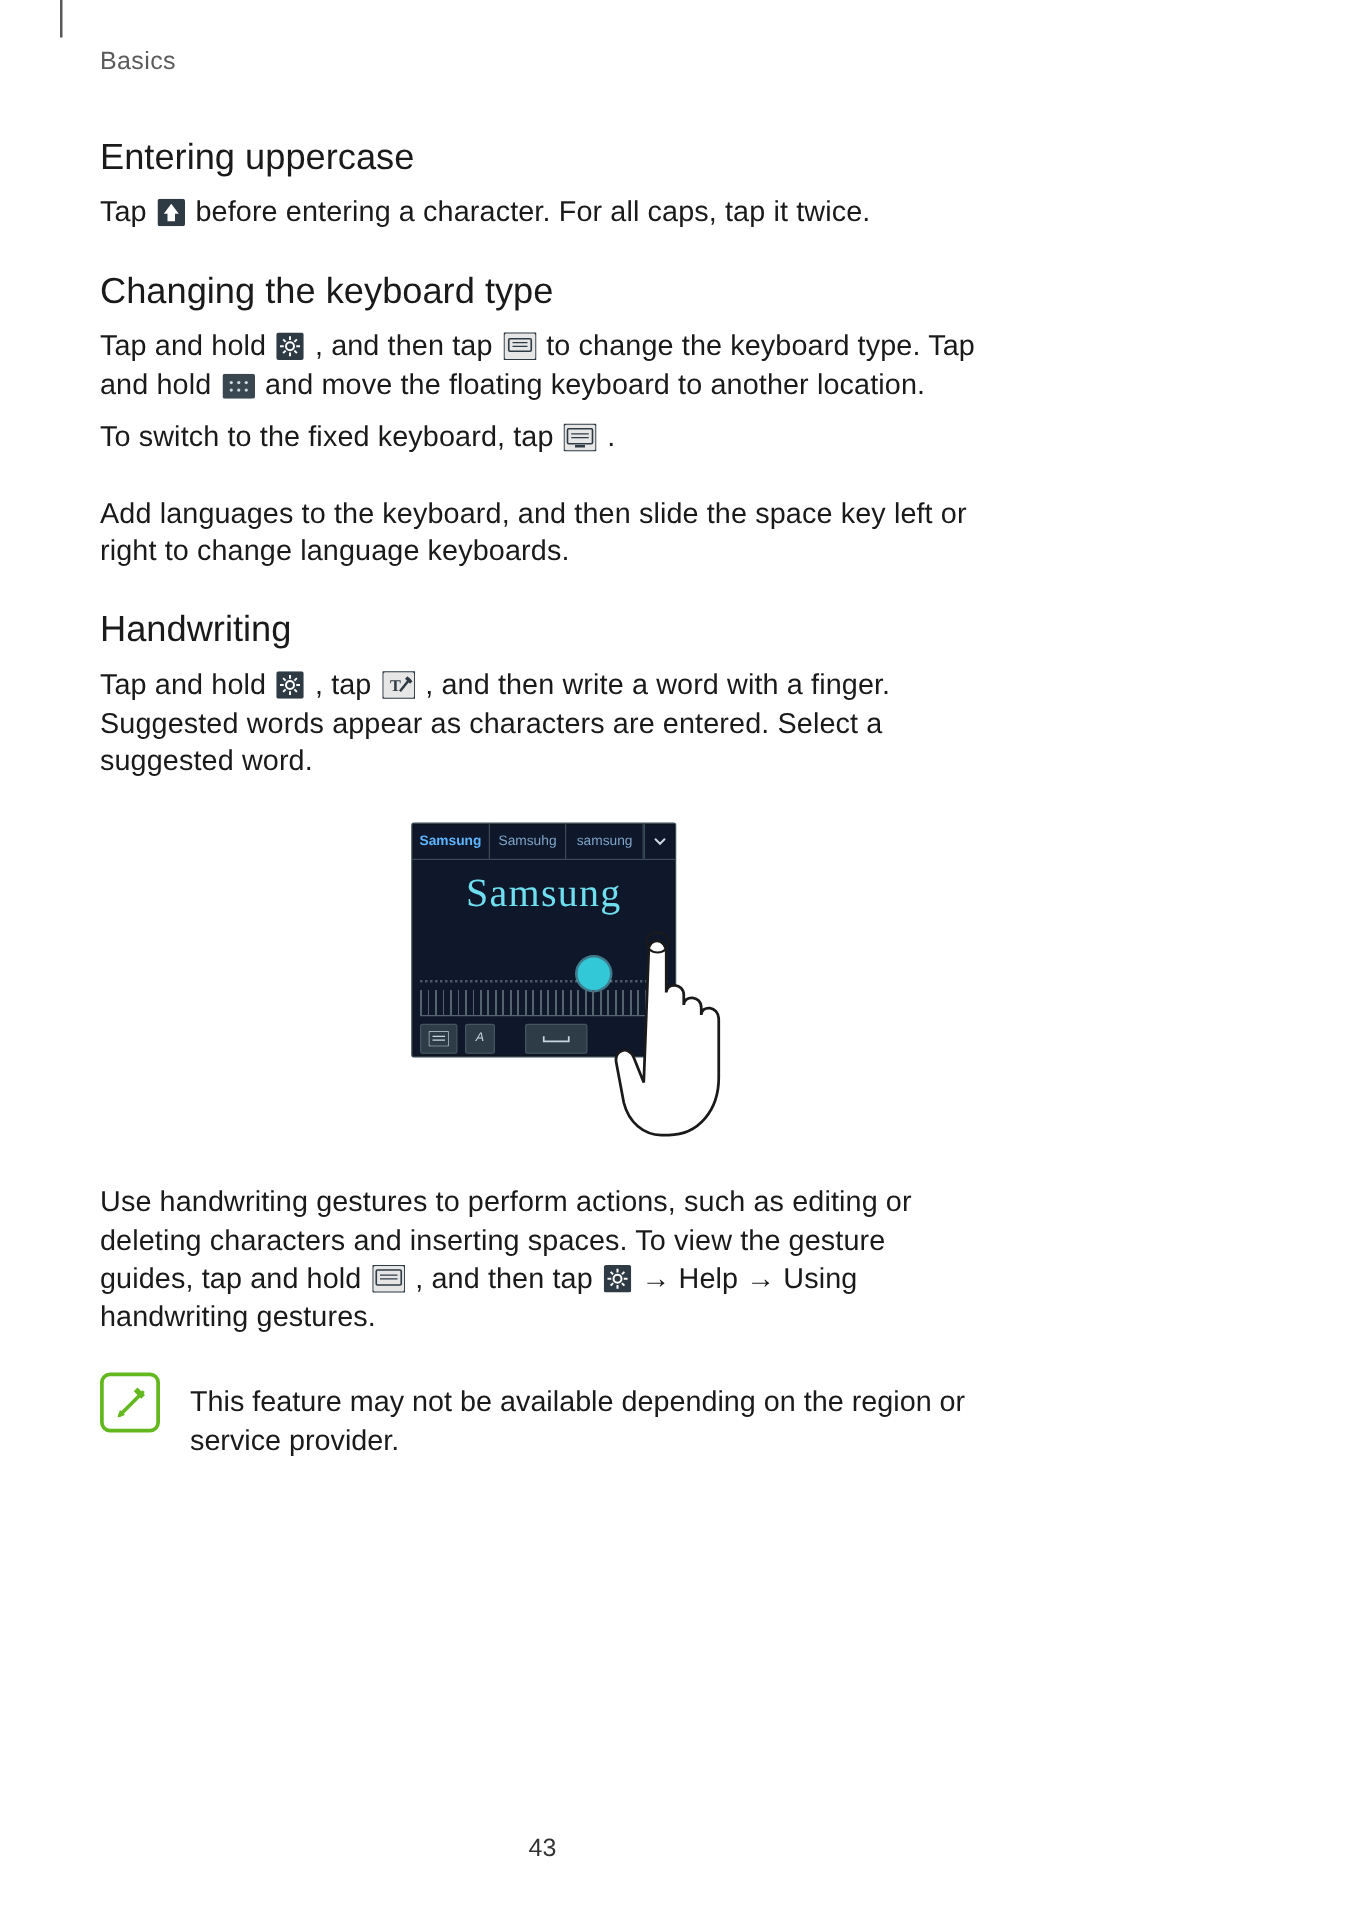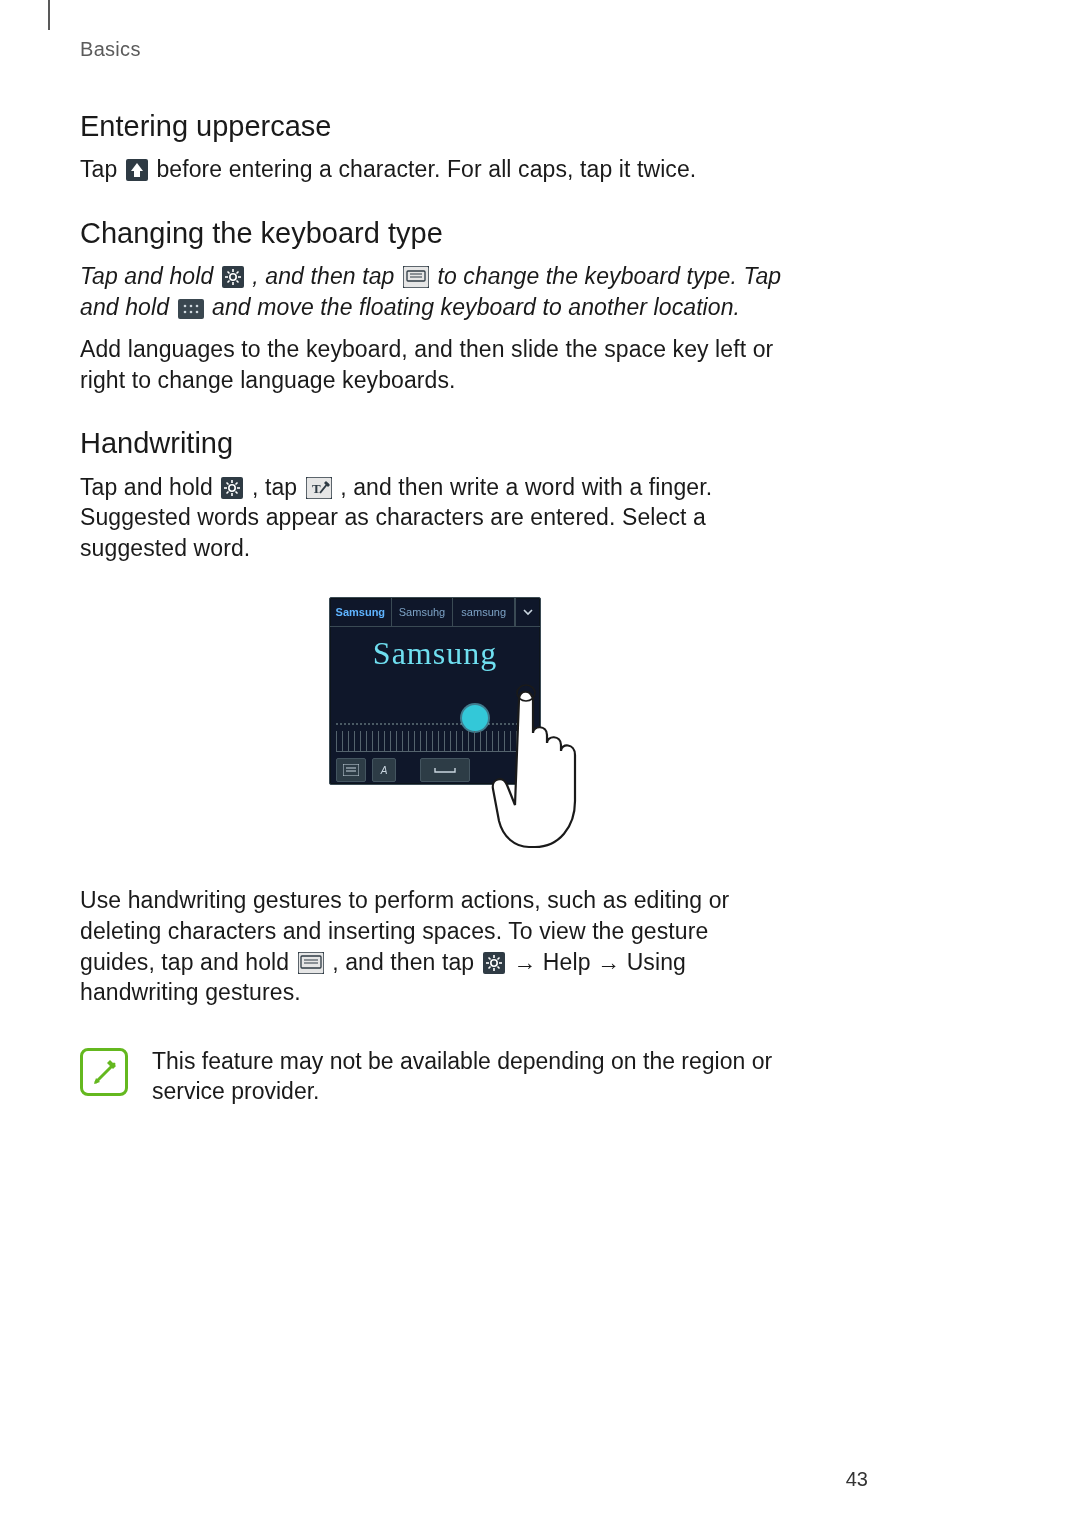--- a/index.html
+++ b/index.html
@@ -18,21 +18,21 @@
   }
   .breadcrumb{
     font-size:20px;color:#5b5b5b;letter-spacing:.3px;
   }
   h2.section{
     font-size:29px;font-weight:400;margin:0 0 10px 0;line-height:1.25;
   }
   p.body{
     font-size:23px;line-height:1.33;margin:0 0 30px 0;letter-spacing:.1px;
   }
-  p.body.tight{margin-bottom:12px;font-style:italic;}
+  p.body.tight{margin-bottom:12px;}
   .icon{
     display:inline-block;vertical-align:-4px;line-height:0;margin:0 2px;
   }
   .fig-wrap{
     display:flex;justify-content:center;margin:4px 0 36px 0;
   }
   .hw-fig{
     width:210px;height:256px;position:relative;
   }
   .hw-box{
@@ -87,29 +87,29 @@
   }
   .tbtn.kb{width:28px;}
   .tbtn.pen{width:22px;}
   .tbtn.space{flex:0 0 48px;margin-left:18px;}
   .tbtn.back{width:22px;margin-left:auto;visibility:hidden;}
   .mini{font-size:10px;color:#c9d5df;}
   .hand{
     position:absolute;right:-56px;bottom:-2px;width:120px;height:180px;
   }
   .note-row{
-    display:flex;gap:24px;align-items:center;margin-top:6px;
+    display:flex;gap:24px;align-items:flex-start;margin-top:6px;
   }
   .note-icon{
     width:42px;height:42px;flex:none;border:3px solid #64b81f;border-radius:8px;
     display:flex;align-items:center;justify-content:center;
   }
   .note-text{font-size:23px;line-height:1.33;padding-top:8px;}
   .pagenum{
-    position:absolute;left:0;right:0;bottom:36px;text-align:right;
+    position:absolute;left:0;right:0;bottom:36px;text-align:center;
     font-size:20px;color:#333;
   }
   b{font-weight:400;}
 </style>
 </head>
 <body>
 
 <div class="page">
 
   <div class="header-area">
@@ -165,20 +165,33 @@
             <circle cx="7" cy="7" r="1.3"></circle>
             <circle cx="13" cy="7" r="1.3"></circle>
             <circle cx="19" cy="7" r="1.3"></circle>
             <circle cx="7" cy="13" r="1.3"></circle>
             <circle cx="13" cy="13" r="1.3"></circle>
             <circle cx="19" cy="13" r="1.3"></circle>
           </g>
         </svg>
     </span>
     <span> and move the floating keyboard to another location.</span>
+  </p>
+  <p class="body">
+    <span>To switch to the fixed keyboard, tap </span>
+    <span class="icon">
+      <svg width="26" height="22">
+          <rect width="26" height="22" rx="2" fill="#e6e6e6" stroke="#2f3b44" stroke-width="1.5"></rect>
+          <rect x="3" y="4" width="20" height="12" rx="1" fill="none" stroke="#2f3b44" stroke-width="1.3"></rect>
+          <line x1="6" y1="8" x2="20" y2="8" stroke="#2f3b44"></line>
+          <line x1="6" y1="11" x2="20" y2="11" stroke="#2f3b44"></line>
+          <line x1="9" y1="18" x2="17" y2="18" stroke="#2f3b44" stroke-width="2"></line>
+        </svg>
+    </span>
+    <span>.</span>
   </p>
 
   <p class="body">Add languages to the keyboard, and then slide the space key left or right to change language keyboards.</p>
 
   <h2 class="section">Handwriting</h2>
   <p class="body">
     <span>Tap and hold </span>
     <span class="icon">
       <svg width="22" height="22">
           <rect width="22" height="22" rx="2" fill="#2f3b44"></rect>

